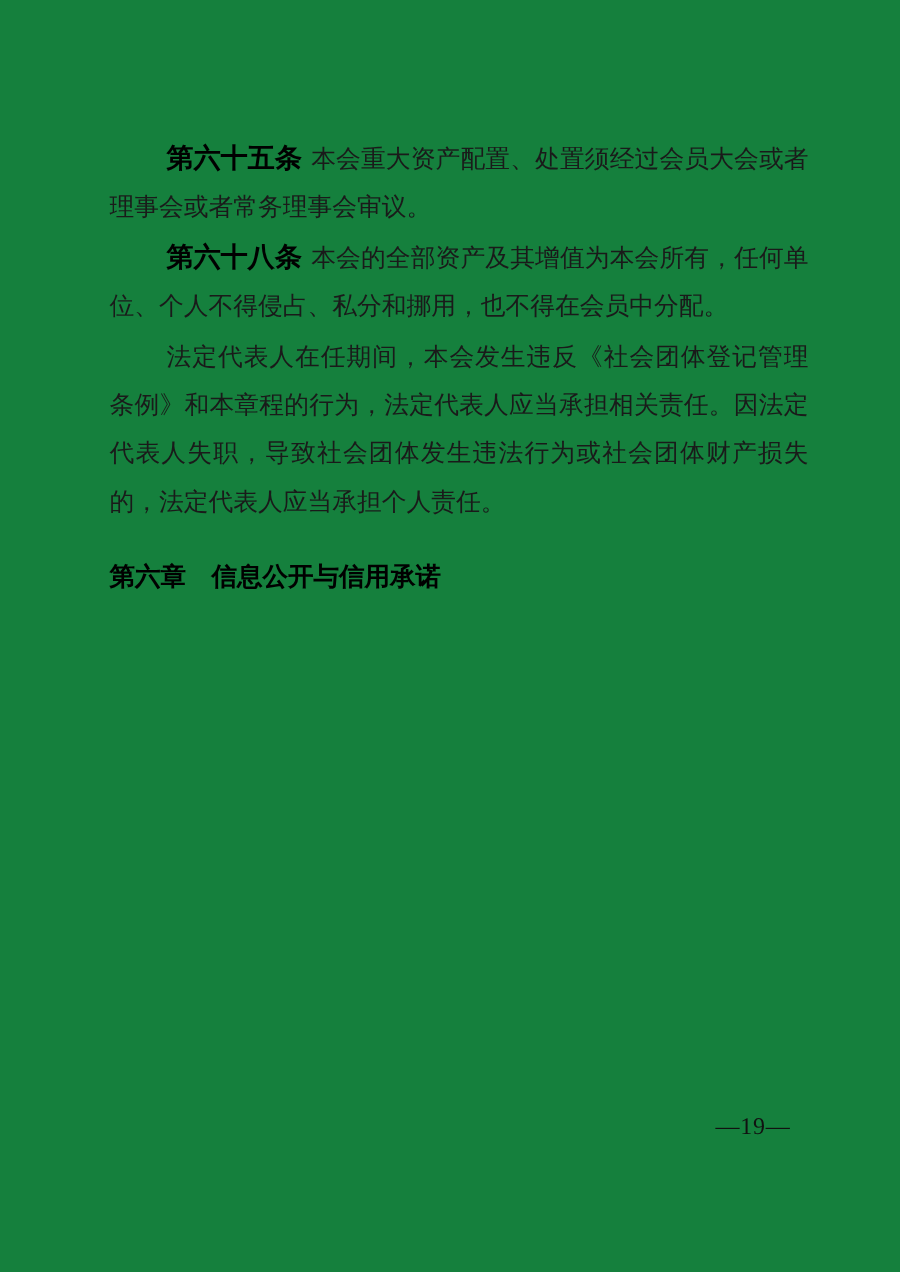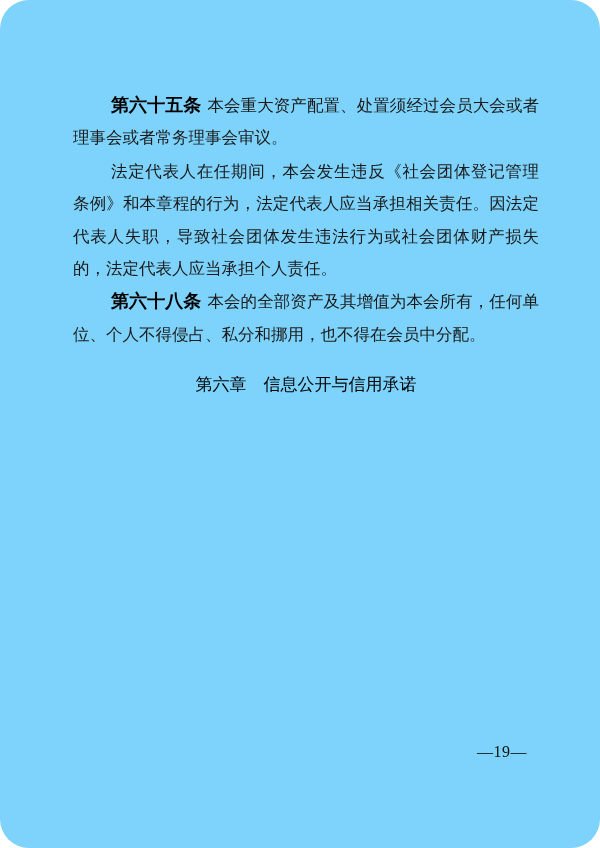--- a/index.html
+++ b/index.html
@@ -10,22 +10,21 @@
     width: 600px;
     height: 848px;
     background: #ffffff;
     font-family: "Liberation Serif", "DejaVu Serif", serif;
     position: relative;
     overflow: hidden;
   }
   .page {
     position: absolute;
     inset: 0;
-    background: #7dd3fc;
-    border-radius: 29px;
+    background: #15803d;
   }
   .content {
     position: absolute;
     left: 73px;
     top: 89px;
     width: 466px;
     color: #1a1a1a;
   }
   .content p {
     margin: 0;
@@ -41,23 +40,23 @@
     color: #000000;
     font-size: 18px;
     margin-right: 6px;
   }
   .art-title:empty {
     margin-right: 0;
   }
   .chapter {
     margin: 18px 0 0 0;
     font-size: 17px;
-    font-weight: normal;
+    font-weight: bold;
     color: #000000;
-    text-align: center;
+    text-align: left;
     line-height: 32.4px;
   }
   .pagenum {
     position: absolute;
     top: 743px;
     right: 73px;
     font-size: 16px;
     color: #111111;
     letter-spacing: 0.5px;
   }
@@ -65,23 +64,23 @@
 </head>
 <body>
 
 <div class="page">
   <div class="content">
 
     <p><span class="art-title">第六十五条</span><span>本会重大资产配置、处置须经过会员大会或者理事会或者常务理事会审议。</span></p>
 
 
 
+    <p><span class="art-title">第六十八条</span><span>本会的全部资产及其增值为本会所有，任何单位、个人不得侵占、私分和挪用，也不得在会员中分配。</span></p>
+
     <p><span class="art-title"></span><span>法定代表人在任期间，本会发生违反《社会团体登记管理条例》和本章程的行为，法定代表人应当承担相关责任。因法定代表人失职，导致社会团体发生违法行为或社会团体财产损失的，法定代表人应当承担个人责任。</span></p>
-
-    <p><span class="art-title">第六十八条</span><span>本会的全部资产及其增值为本会所有，任何单位、个人不得侵占、私分和挪用，也不得在会员中分配。</span></p>
 
     <h2 class="chapter">第六章　信息公开与信用承诺</h2>
 
 
   </div>
 
   <div class="pagenum">—19—</div>
 </div>
 
 </body></html>

